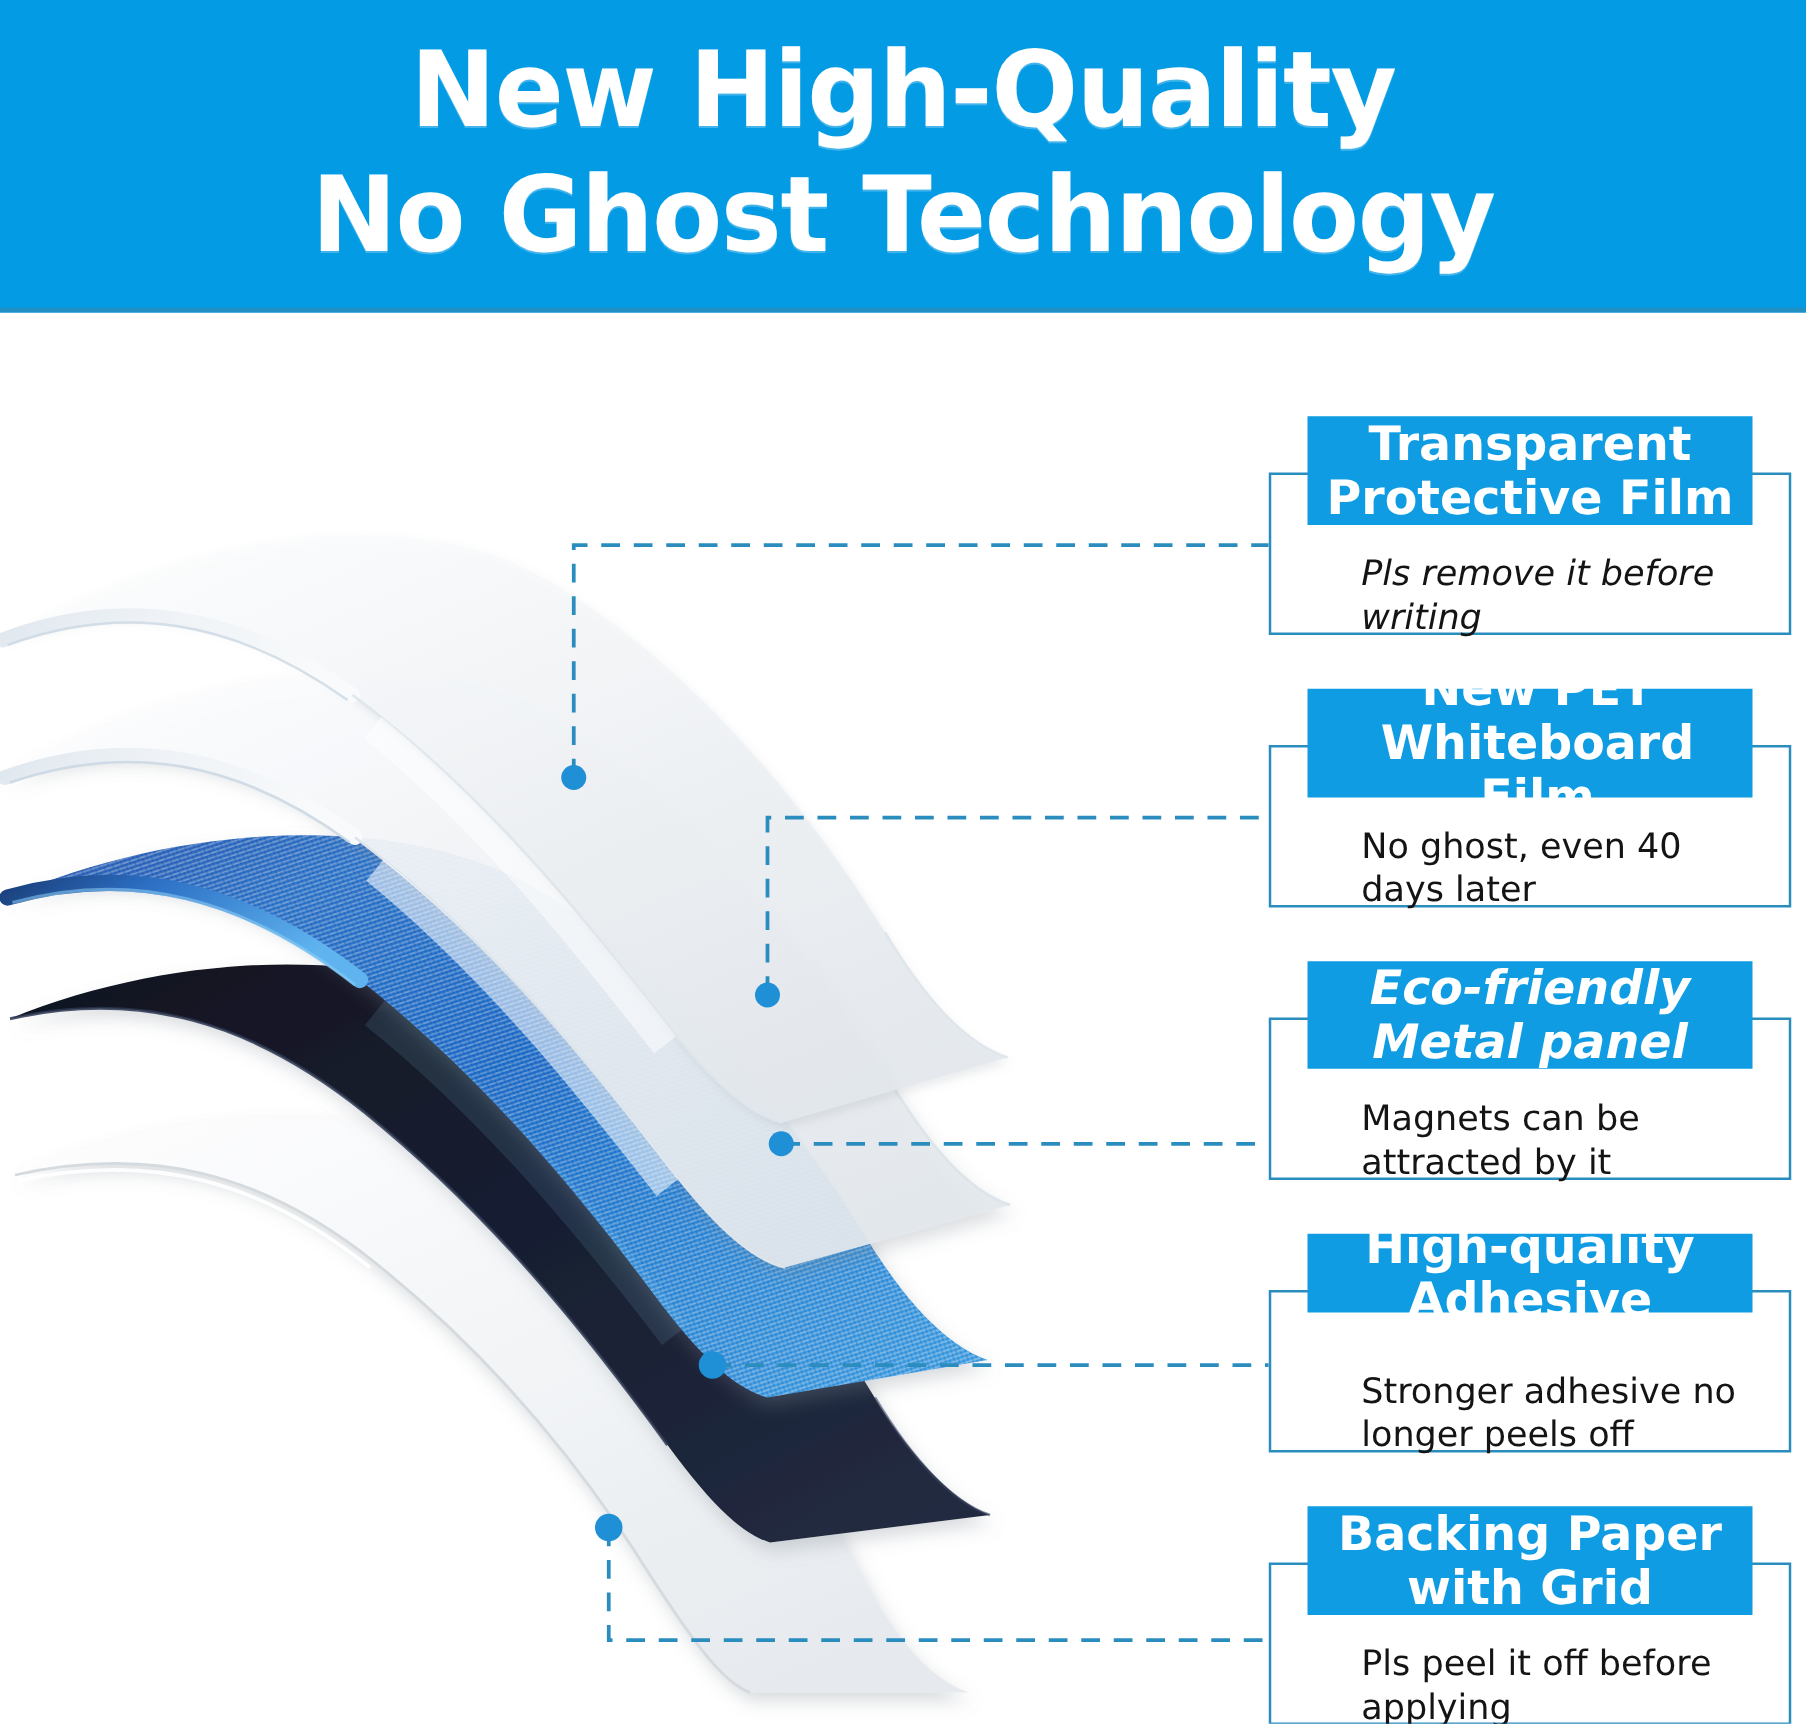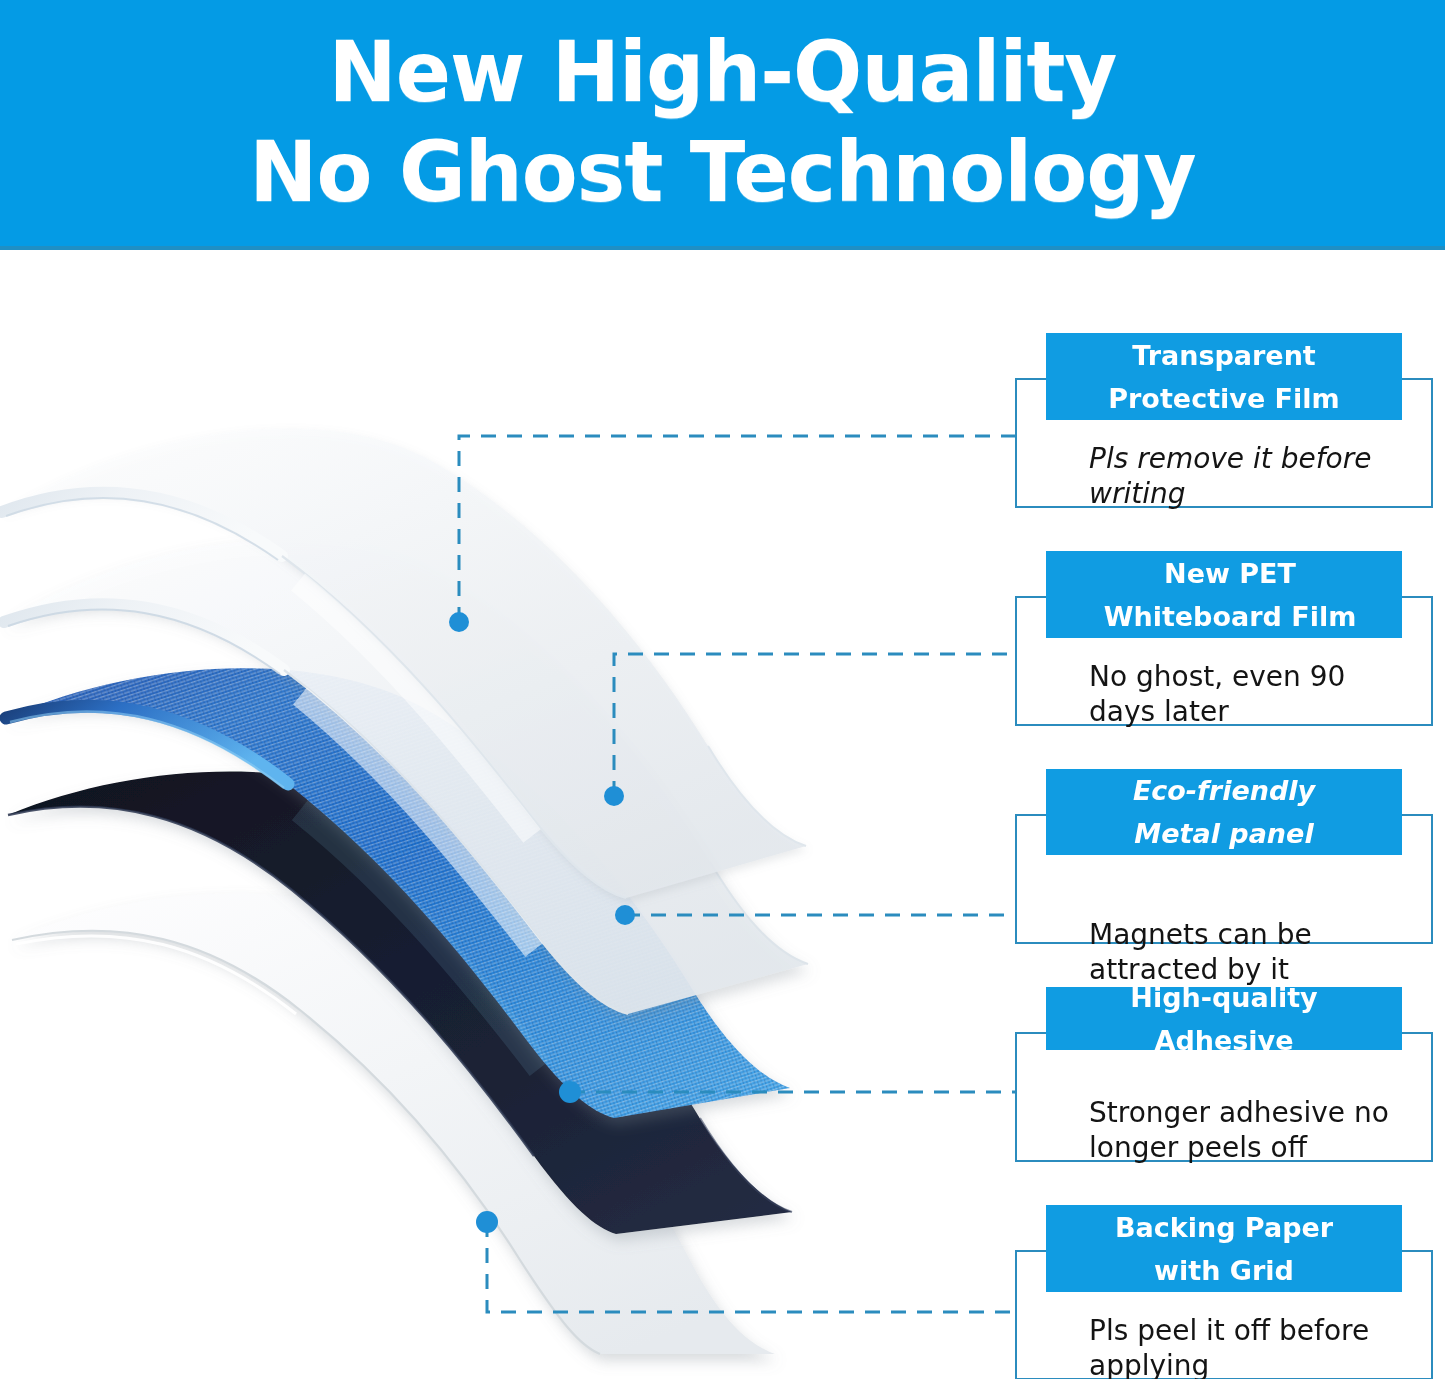--- a/index.html
+++ b/index.html
@@ -91,21 +91,21 @@
     white-space:pre-line;
   }
   .callout-head {
     position:absolute;
     left:31px;
     width:356px;
     background:#109ce2;
     color:#ffffff;
     font-family:"DejaVu Sans", sans-serif;
     font-weight:bold;
-    font-size:27px;
+    font-size:38px;
     line-height:43px;
     text-align:center;
     white-space:pre-line;
     display:flex;
     align-items:center;
     justify-content:center;
   }
 
   
   #callout-1 { left:1015px; top:333px; }
@@ -114,21 +114,21 @@
   #callout-1 .callout-desc { top:108px;font-style:italic; }
 
   #callout-2 { left:1015px; top:551px; }
   #callout-2 .callout-body { top:45px;  height:130px; }
   #callout-2 .callout-head { top:0;     height:87px;padding-left:12px; }
   #callout-2 .callout-desc { top:108px; }
 
   #callout-3 { left:1015px; top:769px; }
   #callout-3 .callout-body { top:45px;  height:130px; }
   #callout-3 .callout-head { top:0;     height:86px;font-style:italic; }
-  #callout-3 .callout-desc { top:108px;margin-top:40px; }
+  #callout-3 .callout-desc { top:108px; }
 
   #callout-4 { left:1015px; top:987px; }
   #callout-4 .callout-body { top:45px;  height:130px; }
   #callout-4 .callout-head { top:0;     height:63px; }
   #callout-4 .callout-desc { top:108px; }
 
   #callout-5 { left:1015px; top:1205px; }
   #callout-5 .callout-body { top:45px;  height:130px; }
   #callout-5 .callout-head { top:0;     height:87px; }
   #callout-5 .callout-desc { top:108px; }
@@ -315,21 +315,21 @@
   <div class="callout" id="callout-1">
     <div class="callout-body"></div>
     <div class="callout-desc">Pls remove it before
 writing</div>
     <div class="callout-head">Transparent
 Protective Film</div>
   </div>
 
   <div class="callout" id="callout-2">
     <div class="callout-body"></div>
-    <div class="callout-desc">No ghost, even 90
+    <div class="callout-desc">No ghost, even 40
 days later</div>
     <div class="callout-head">New PET
 Whiteboard Film</div>
   </div>
 
   <div class="callout" id="callout-3">
     <div class="callout-body"></div>
     <div class="callout-desc">Magnets can be
 attracted by it</div>
     <div class="callout-head">Eco-friendly

